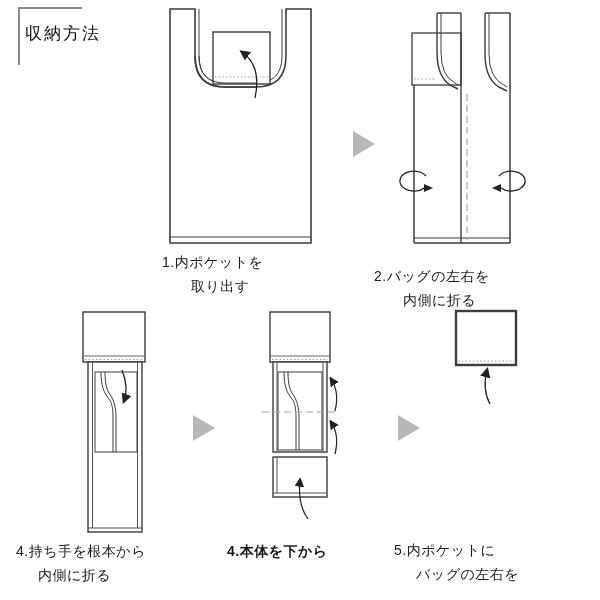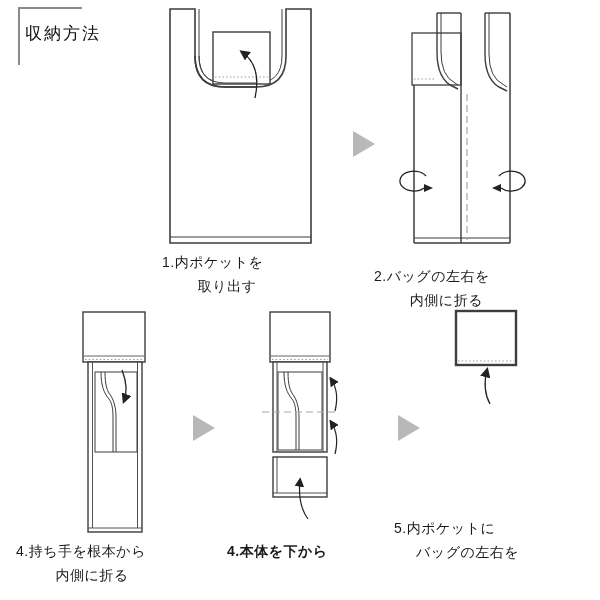--- a/index.html
+++ b/index.html
@@ -15,40 +15,40 @@
   }
   .title {
     position:absolute; left:25px; top:22px;
     font-size:17px; font-weight:normal; color:#111111; letter-spacing:2px;
     white-space:nowrap;
   }
   .cap {
     position:absolute; font-size:14px; line-height:24px; color:#1a1a1a;
     letter-spacing:0.5px; white-space:nowrap;
   }
-  .cap .l2 { padding-left:22px;text-align:center; }
+  .cap .l2 { padding-left:22px; }
   .cap.wide .l2 { padding-left:29px; }
   .tri {
     position:absolute; width:0; height:0;
     border-top:13px solid transparent; border-bottom:13px solid transparent;
     border-left:22px solid #b8b8b8;
   }
   .s1 { left:169px; top:8px; }
   .s2 { left:396px; top:12px; }
   .s3 { left:82px;  top:310px; }
   .s4 { left:260px; top:310px; }
   .s5 { left:454px; top:309px; }
   .t1 { left:353px; top:131px; }
   .t2 { left:193px; top:415px; }
   .t3 { left:398px; top:415px; }
   .c1 { left:162px; top:250px; }
   .c2 { left:374px; top:264px; }
   .c3 { left:16px;  top:539px; }
   .c4 { left:227px; top:539px;font-weight:bold; }
-  .c5 { left:394px; top:516px; }
+  .c5 { left:394px; top:538px; }
   svg .ln  { stroke:#3d3d3d; fill:none; }
   svg .lnf { stroke:#3d3d3d; fill:#ffffff; }
   svg .dot { stroke:#999999; fill:none; stroke-dasharray:1.5,2.2; }
   svg .dsh { stroke:#a6a6a6; fill:none; stroke-dasharray:7,4; }
   svg .arw { stroke:#222222; fill:none; }
   svg .ahd { fill:#222222; stroke:none; }
 </style>
 </head>
 <body>
 

